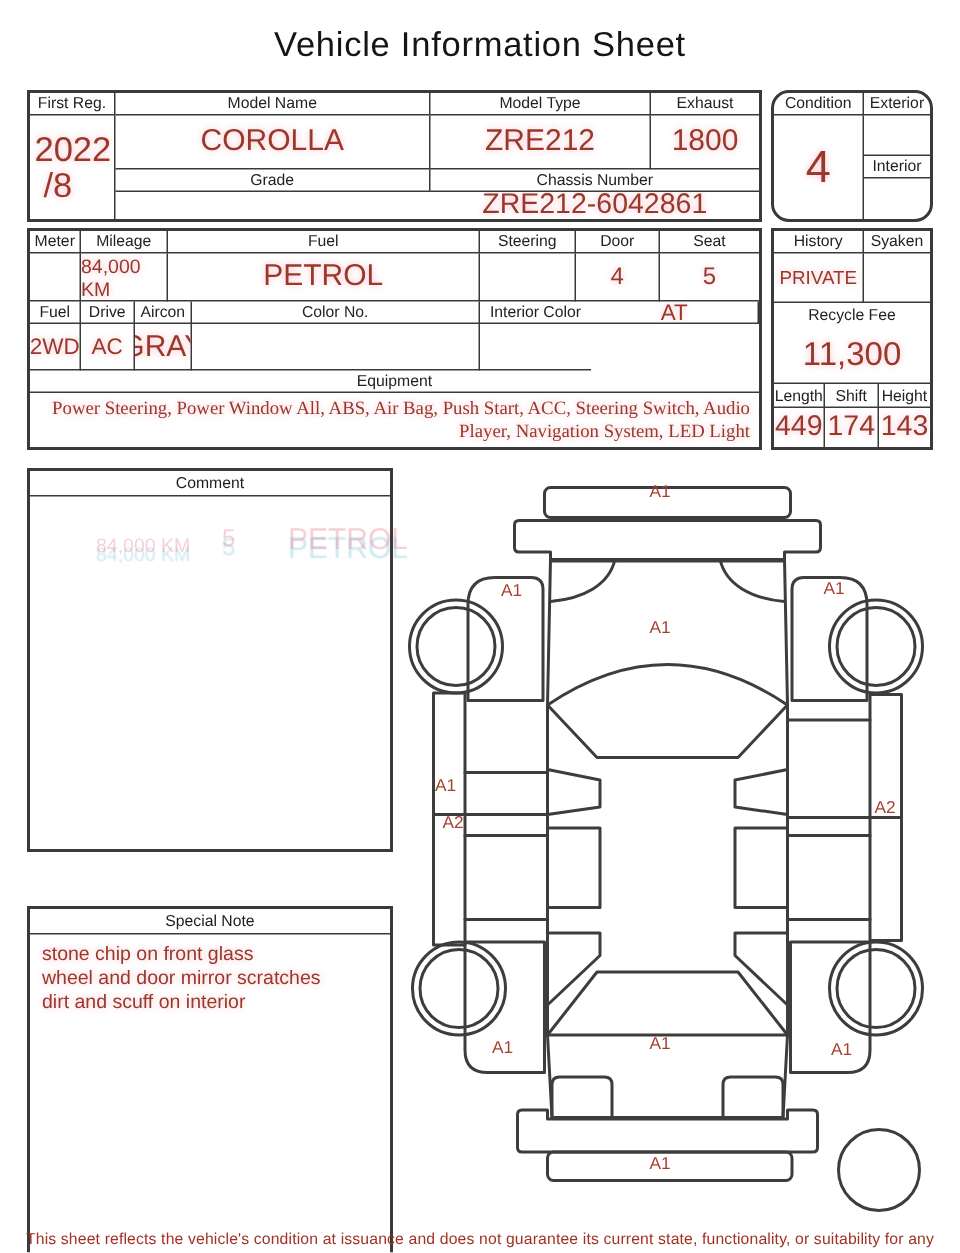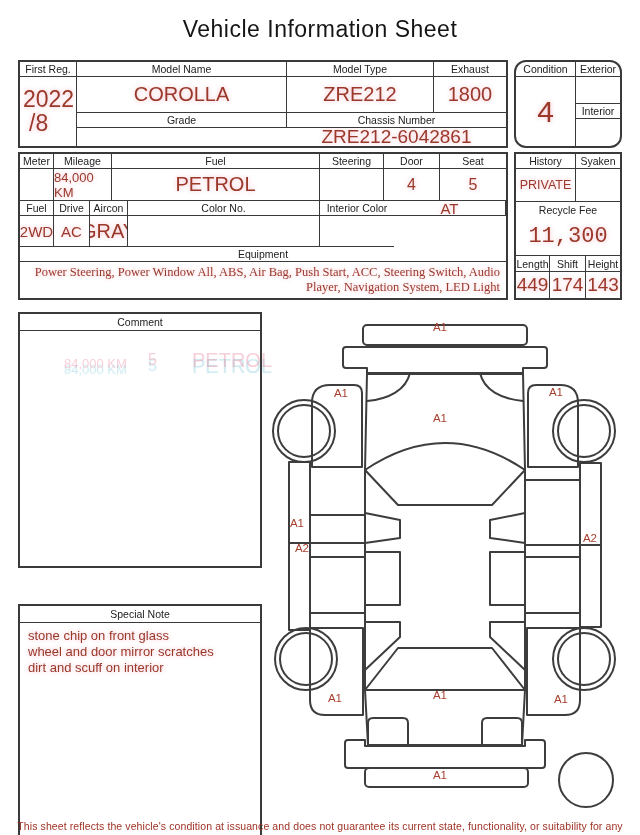--- a/index.html
+++ b/index.html
@@ -23,21 +23,21 @@
   .v19 { font-size:19px; }
   .v16 { font-size:16px; }
   .v15 { font-size:15px; }
   .v13 { font-size:13px; }
   .v12 { font-size:12.5px; }
 
   .firstreg-val { flex-direction:column; align-items:flex-start; justify-content:flex-start;
     padding:10px 0 0 3px; font-size:23px; line-height:24px; }
   .firstreg-val .l2 { padding-left:6px; }
   .cond-val { font-size:30px; }
-  .fee-val { font-size:22px;font-family:Liberation Mono, monospace; }
+  .fee-val { font-size:22px; }
   .equip-text { display:block; padding:3px 6px 0 7px; font-size:12.5px; line-height:15px; text-align:right;font-family:Liberation Serif, serif; }
 
   .panel-hdr { height:17px; display:flex; align-items:center; justify-content:center;
     border-bottom:1px solid #3a3a3a; font-size:10.5px;text-align:center; }
   .note-text { padding:5px 8px; font-size:13px; line-height:16px; }
 
   .ghost { position:absolute; white-space:nowrap;
     color:rgba(236,140,165,.42);
     text-shadow:0 6px 1px rgba(120,198,214,.40); }
 

